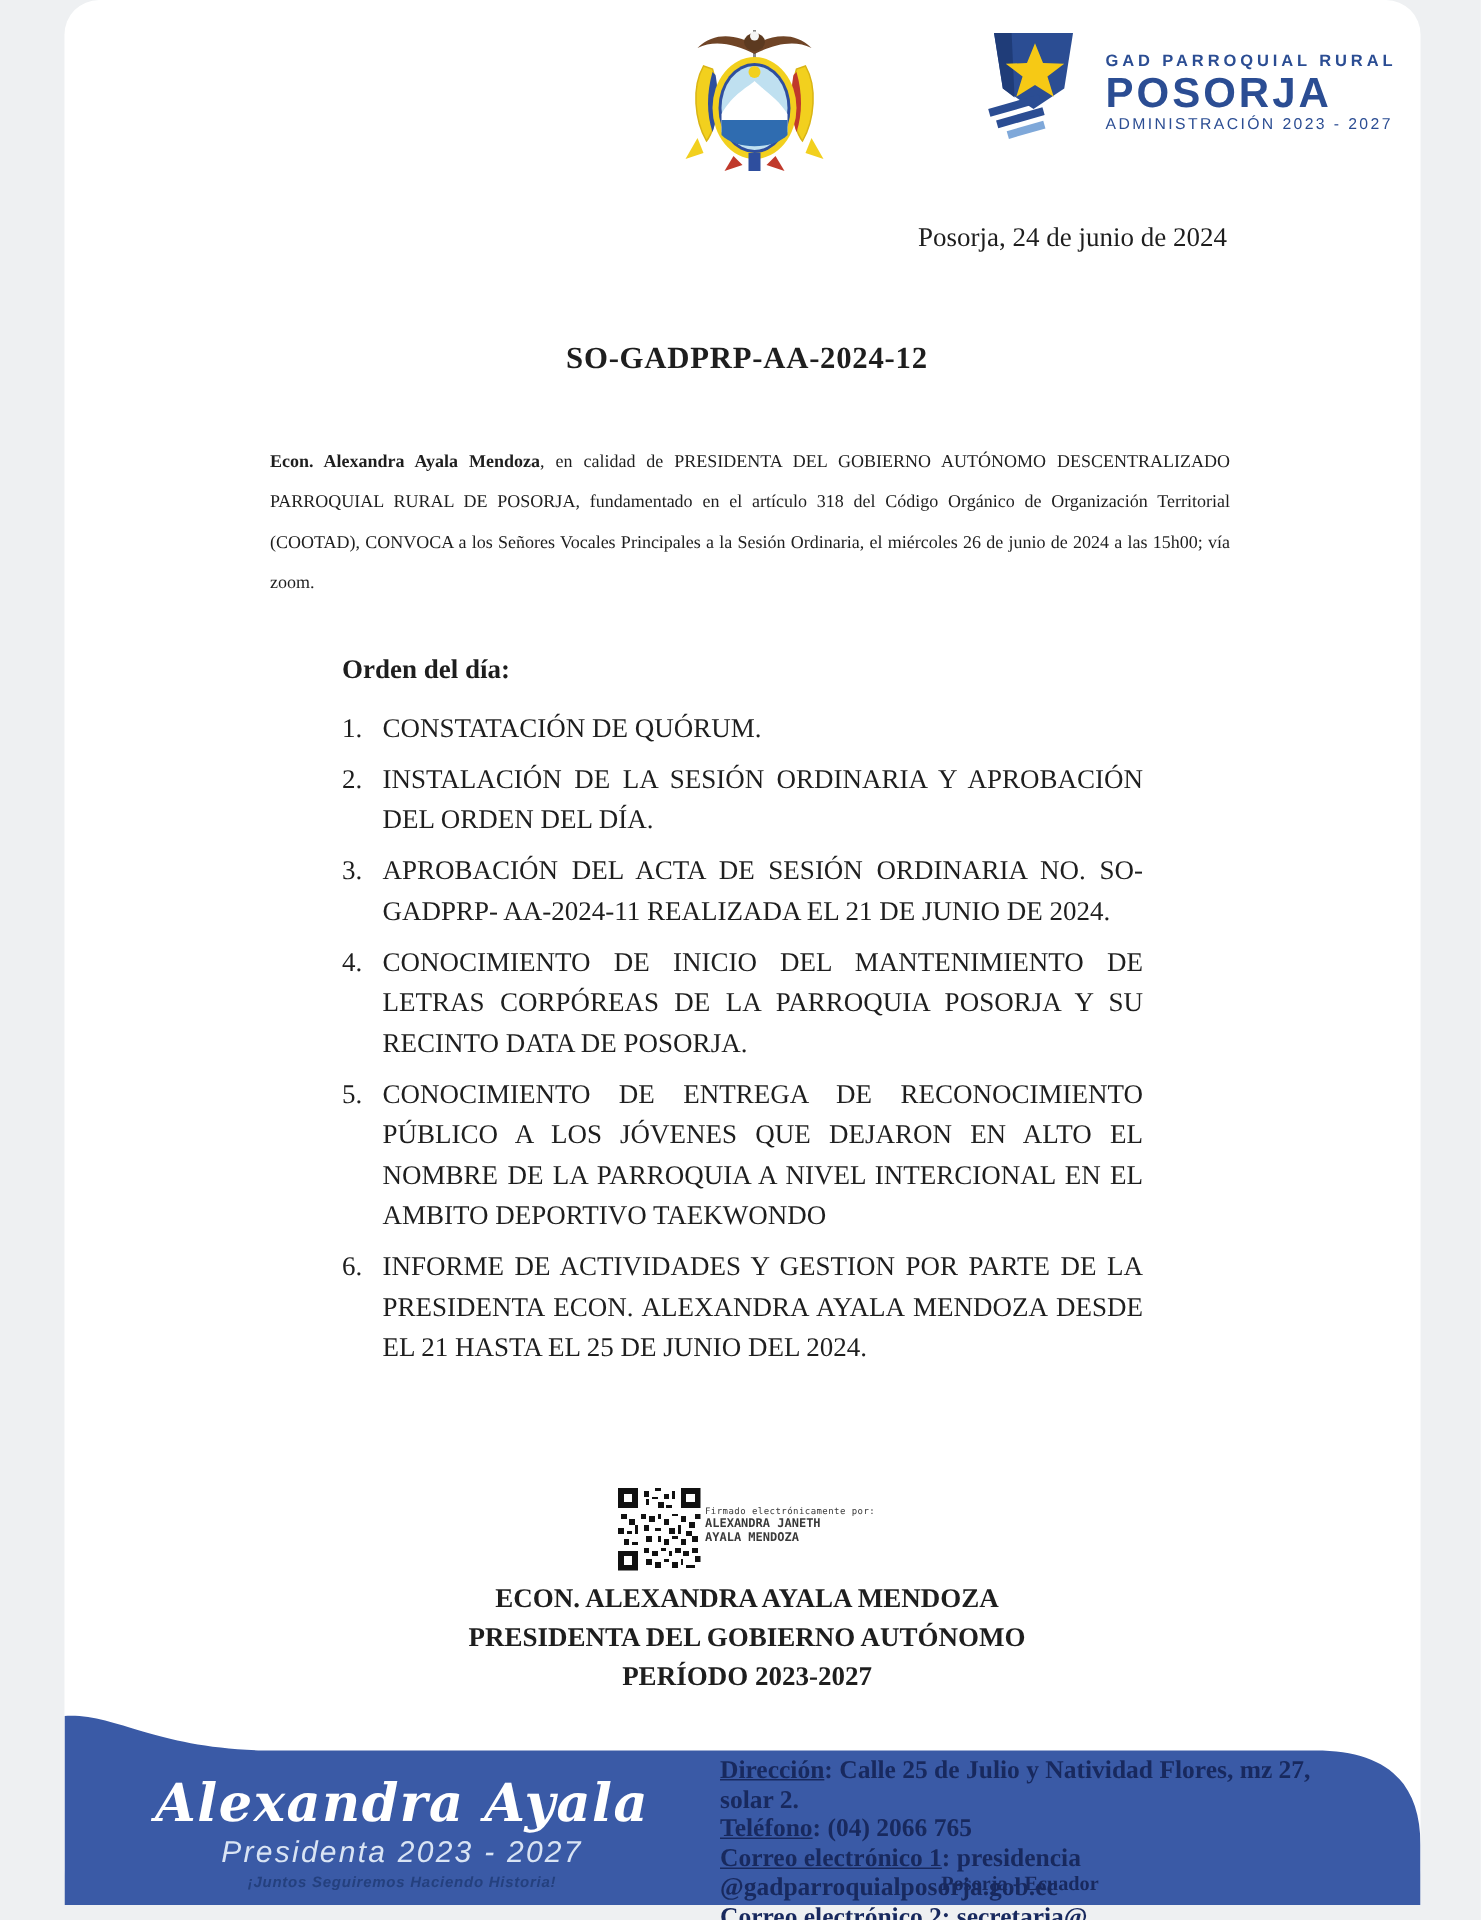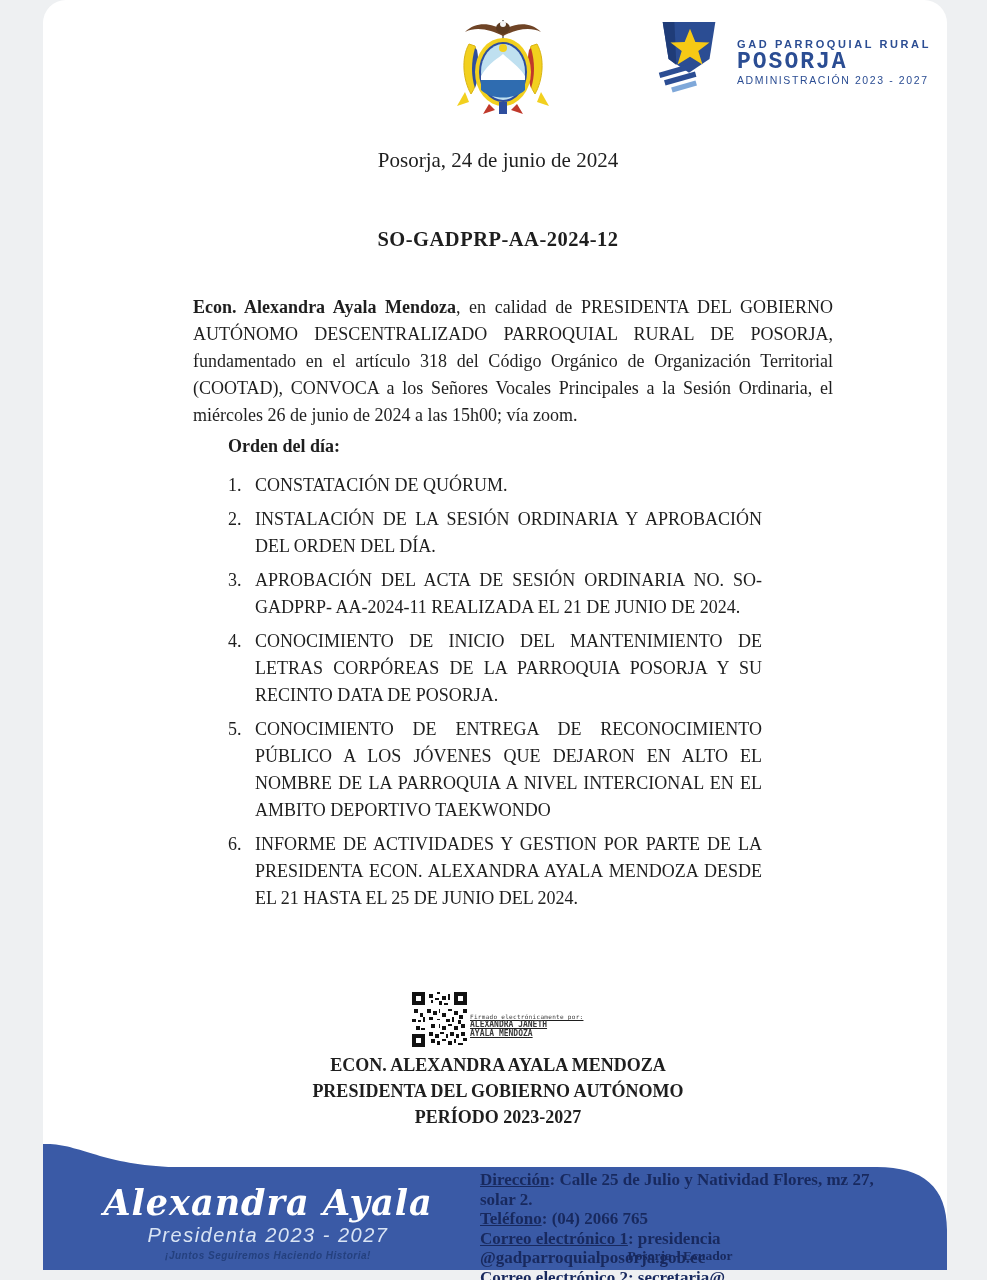--- a/index.html
+++ b/index.html
@@ -7,39 +7,39 @@
   body { font-family:"Liberation Serif", serif; color:#1e1e1e; }
   .canvas { position:relative; width:987px; height:1280px; background:#eef0f2; overflow:hidden; }
   .page { position:absolute; left:43px; top:0; width:904px; height:1270px; background:#ffffff;border-radius:23px; }
 
   
   .coa { position:absolute; left:412px; top:14px; width:96px; height:104px; }
   .logo { position:absolute; left:608px; top:16px; width:270px; height:92px; display:flex; align-items:center; }
   .logo-mark { width:78px; height:90px; flex:0 0 auto; }
   .logo-text { margin-left:8px; color:#2b4d93; }
   .logo-line1 { font-family:"Liberation Sans", sans-serif; font-weight:bold; font-size:11px; letter-spacing:2.6px; white-space:nowrap; }
-  .logo-name  { font-family:Liberation Mono, monospace; font-weight:bold; font-size:23px; letter-spacing:2px; line-height:1.05; white-space:nowrap; }
+  .logo-name  { font-family:Liberation Sans, sans-serif; font-weight:bold; font-size:28px; letter-spacing:2px; line-height:1.05; white-space:nowrap; }
   .logo-line3 { font-family:"Liberation Sans", sans-serif; font-weight:normal; font-size:10.5px; letter-spacing:1.6px; white-space:nowrap; }
 
-  .date-line { position:absolute; left:135px; top:148px; width:640px; text-align:center; font-size:21px; }
+  .date-line { position:absolute; left:135px; top:148px; width:640px; text-align:right; font-size:18px; }
 
   .doc-title { position:absolute; left:135px; top:200px; width:640px; text-align:center; font-weight:bold; font-size:23px; letter-spacing:0.5px; }
   .doc-subtitle { position:absolute; left:135px; top:228px; width:640px; text-align:center; font-weight:bold; font-size:20.5px; letter-spacing:0.5px; }
 
-  .intro { position:absolute; left:150px; top:294px; width:640px; font-size:18px; line-height:27px; text-align:justify; }
+  .intro { position:absolute; left:137px; top:294px; width:640px; font-size:12px; line-height:27px; text-align:justify; }
 
   .agenda-heading { position:absolute; left:185px; top:436px; font-size:18px; font-weight:bold; }
 
   .agenda { position:absolute; left:185px; top:472px; width:534px; list-style:none; }
   .agenda li { display:flex; margin-bottom:7px; font-size:18px; line-height:27px; }
   .agenda .num { flex:0 0 27px; }
   .agenda .txt { flex:1 1 auto; text-align:justify; }
 
   
-  .qr-row { position:absolute; left:369px; top:992px; display:flex; align-items:center;text-decoration:underline; }
+  .qr-row { position:absolute; left:369px; top:992px; display:flex; align-items:flex-start; }
   .qr { width:55px; height:55px; }
   .qr-caption { margin-left:3px; margin-top:12px; font-family:"DejaVu Sans Mono", monospace; color:#3a3a3a; }
   .qr-cap-small { font-size:6px; letter-spacing:0.3px; }
   .qr-cap-bold { font-size:8px; font-weight:bold; line-height:9px; }
 
   .sig-block { position:absolute; left:135px; top:1052px; width:640px; text-align:center; font-weight:bold; font-size:18px; line-height:26px; }
 
   
   .footer-svg { position:absolute; left:0; top:1140px; width:904px; height:130px; }
   .f-script { position:absolute; left:60px; top:1182px; width:330px; text-align:center; color:#ffffff; font-family:"DejaVu Serif", serif; font-style:italic; font-weight:bold; font-size:35px; letter-spacing:1px; }

